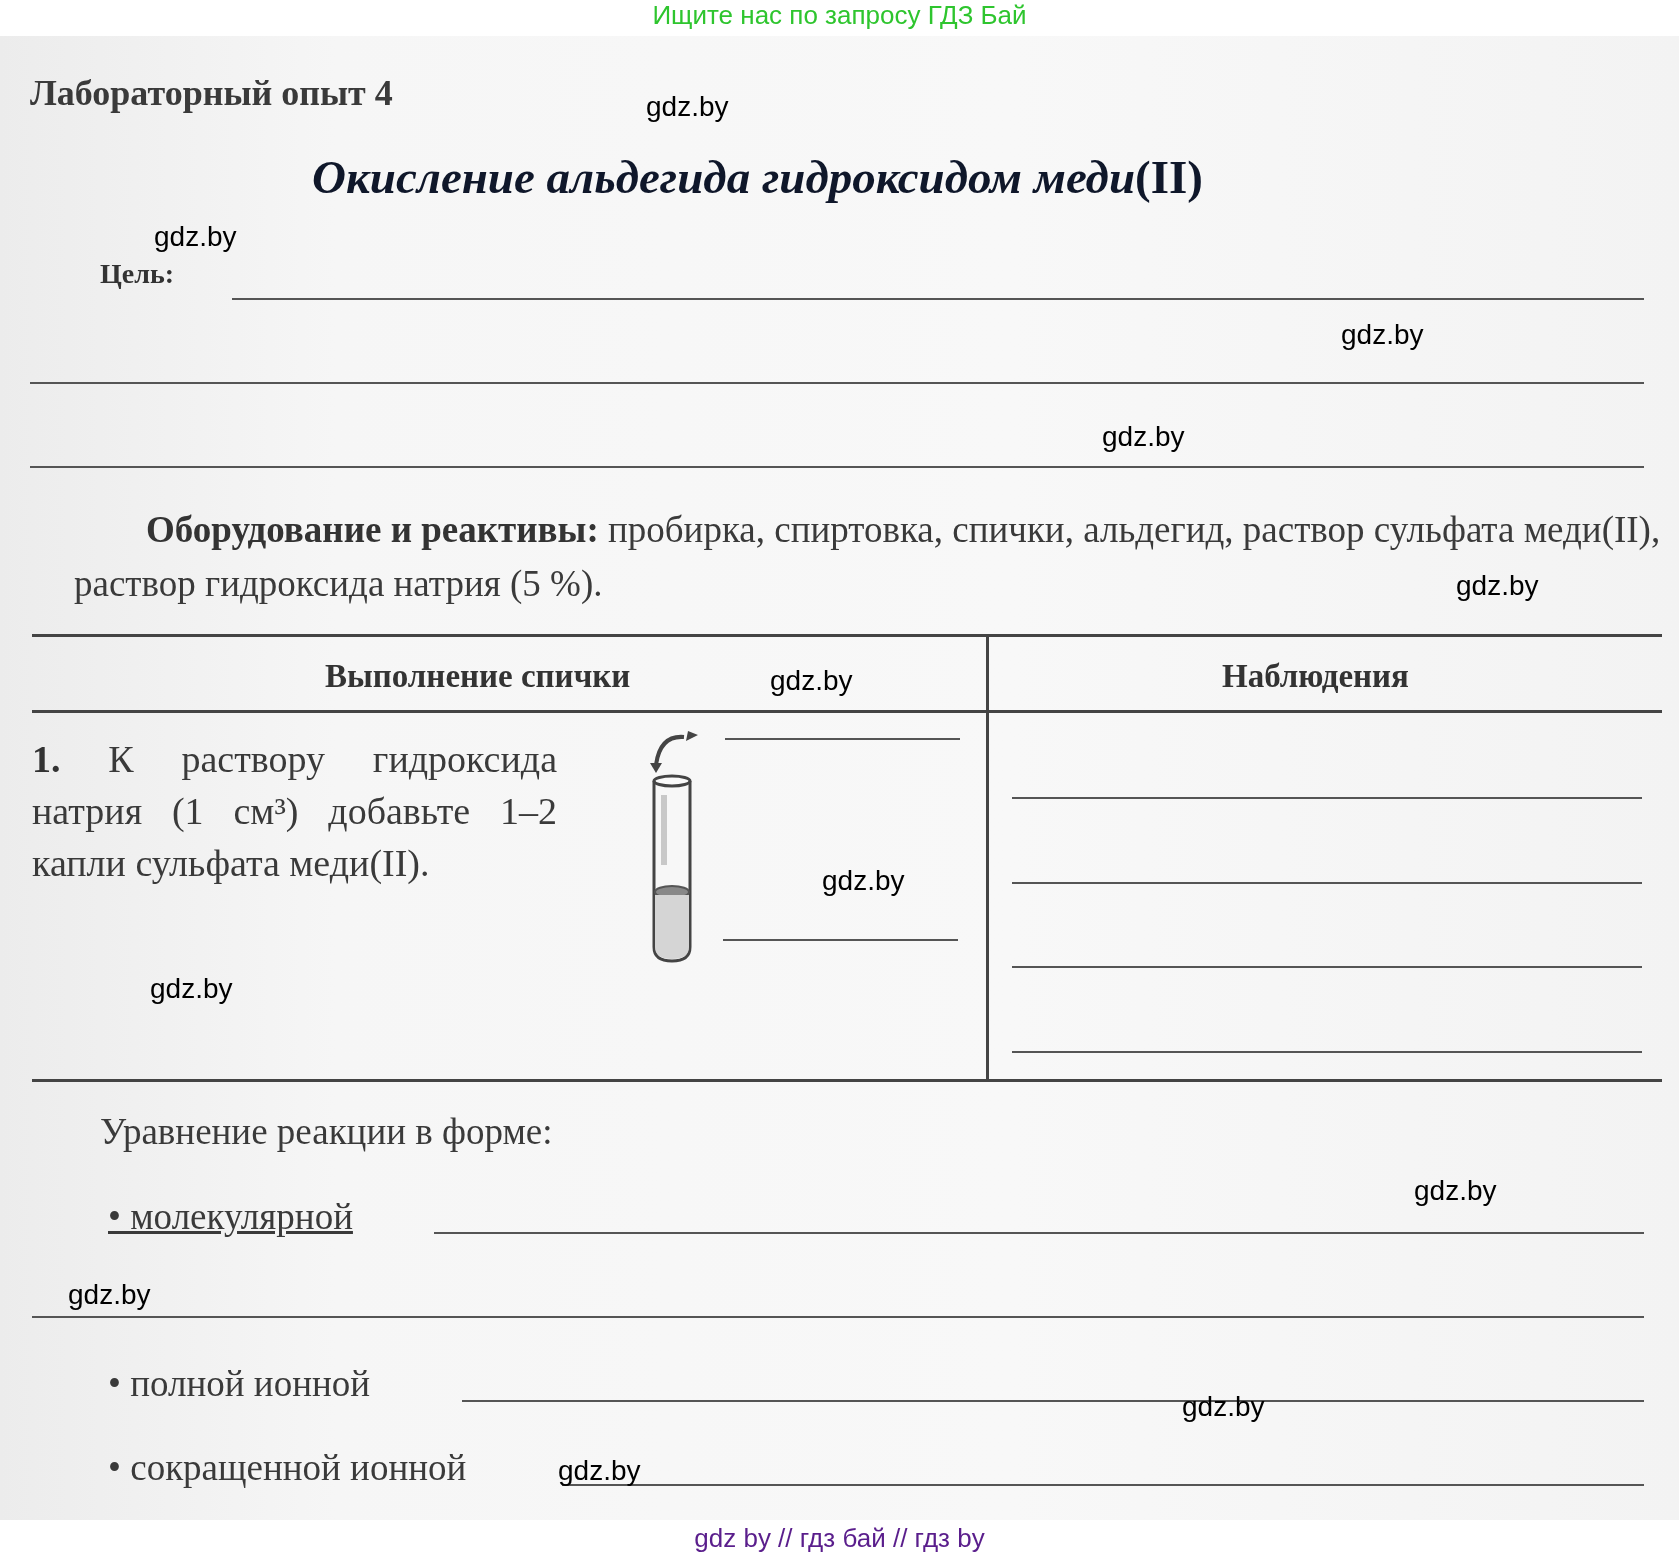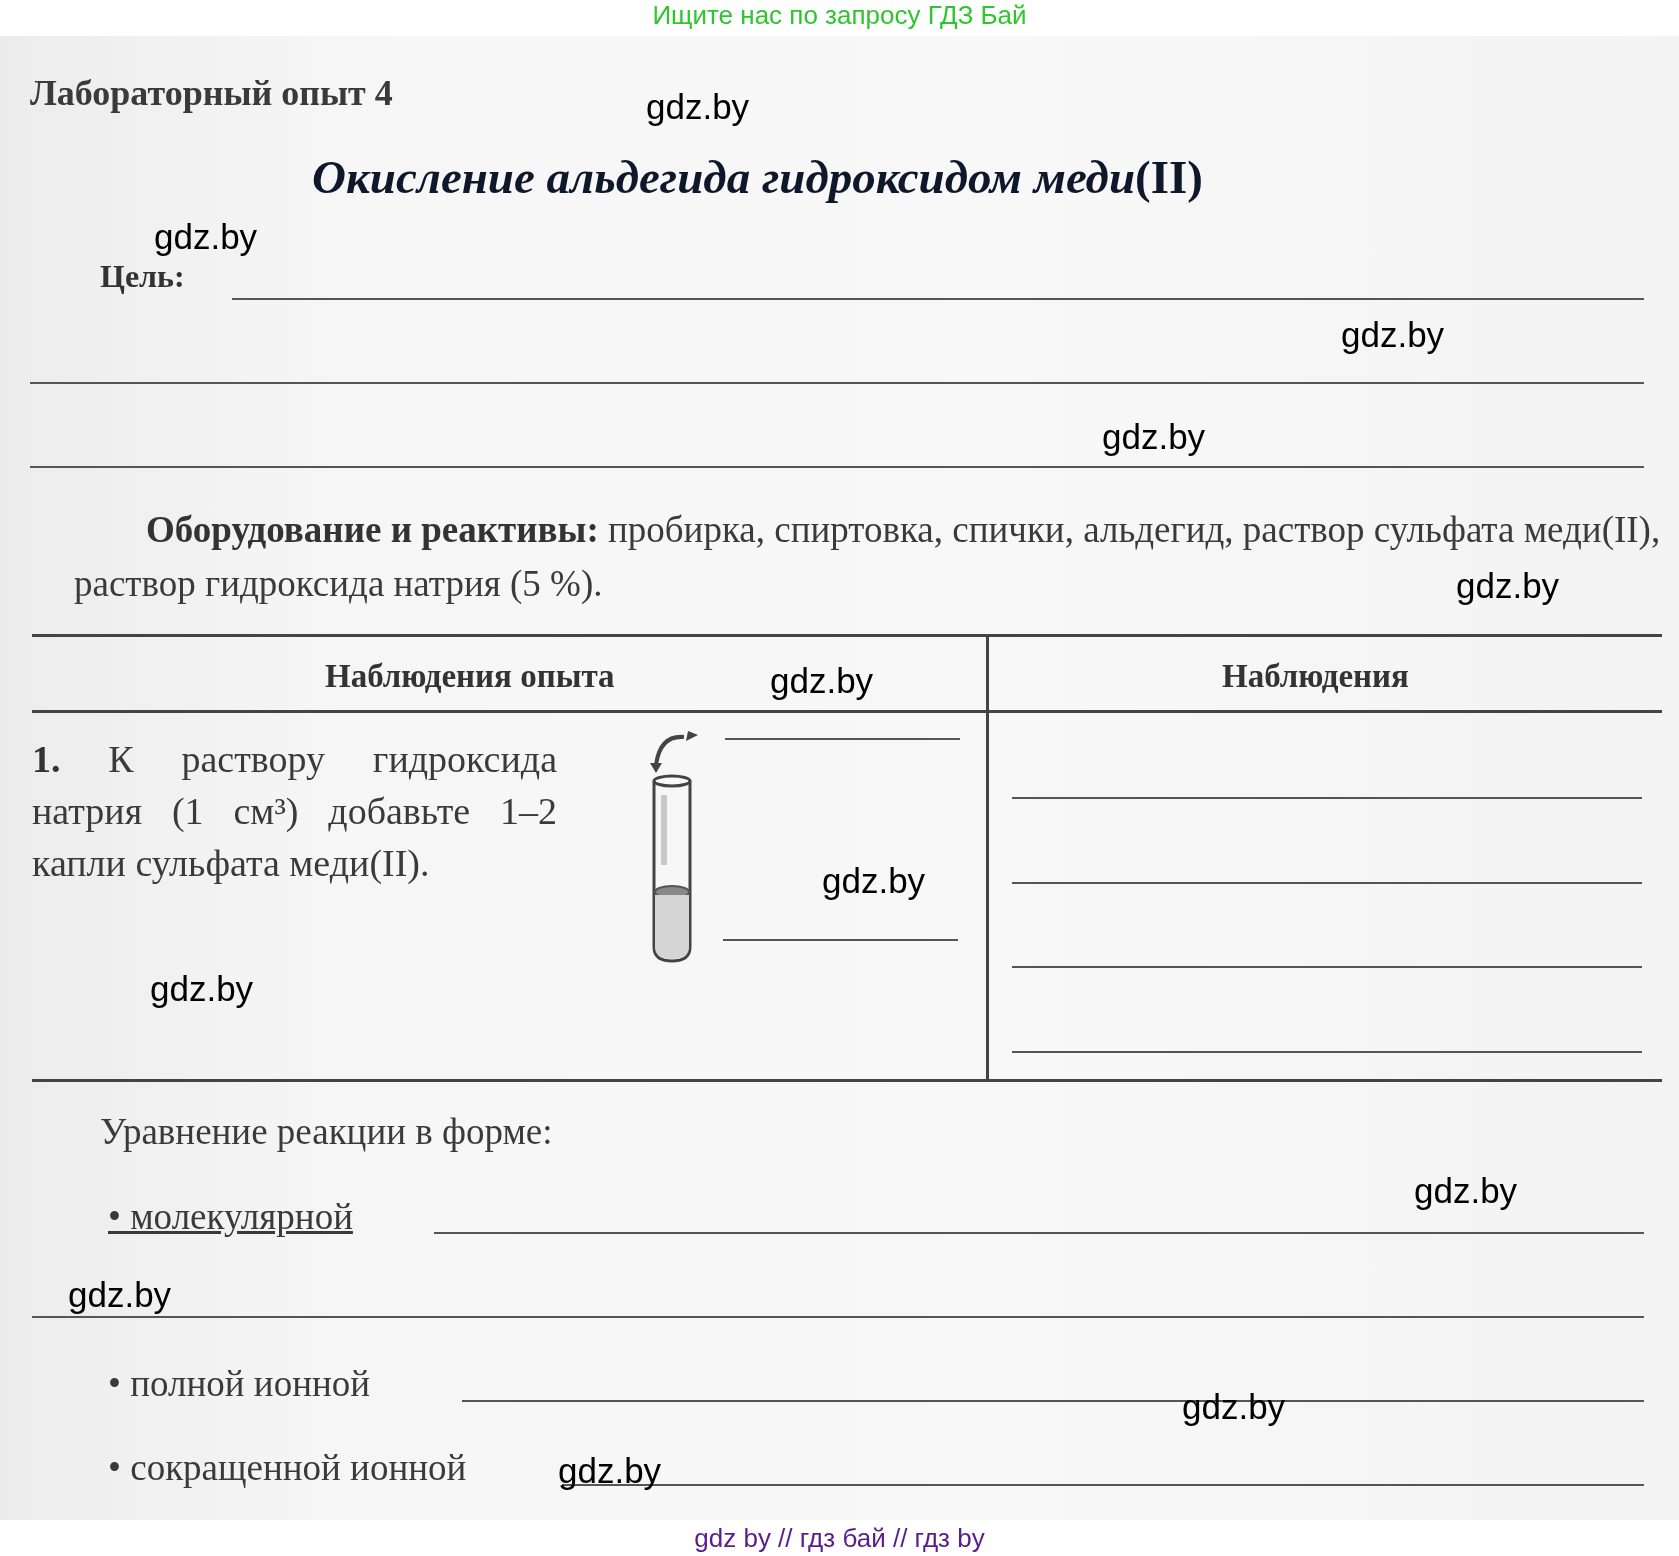--- a/index.html
+++ b/index.html
@@ -22,34 +22,34 @@
   .bottom-banner {
     position: absolute; left: 0; top: 1520px; width: 1679px; height: 36px;
     background: #fff; text-align: center;
     font-family: "Liberation Sans", "DejaVu Sans", sans-serif;
     font-size: 26px; line-height: 36px; color: #5a1e8c;
   }
   .abs { position: absolute; }
   .lab-title { left: 30px; top: 72px; font-size: 36px; font-weight: bold; color: #3a3a3a; }
   .exp-title { left: 312px; top: 150px; font-size: 47px; font-weight: bold; font-style: italic; color: #0f172a; }
   .exp-title .roman { font-style: normal; }
-  .goal-label { left: 100px; top: 258px; font-size: 32px; font-weight: bold; color: #333; }
+  .goal-label { left: 100px; top: 258px; font-size: 28px; font-weight: bold; color: #333; }
   .line { position: absolute; height: 2px; background: #555; }
   .line.thick { height: 3px; background: #444; }
   .vline { position: absolute; width: 3px; background: #444; }
   .equip { left: 32px; top: 503px; width: 1640px; font-size: 37px; line-height: 54px; color: #3a3a3a; text-indent: 72px; margin-left: 42px; }
   .equip b { color: #333; }
   .th { font-size: 33px; font-weight: bold; color: #333; }
   .step { left: 32px; top: 733px; width: 525px; font-size: 38px; line-height: 52px; color: #3a3a3a; text-align: justify; }
   .step b { color: #333; }
   .eq-head { left: 100px; top: 1110px; font-size: 37px; color: #3a3a3a; }
   .bullet { font-size: 37px; color: #3a3a3a; }
   .wm {
     position: absolute; font-family: "Liberation Sans", "DejaVu Sans", sans-serif;
-    font-size: 35px; color: #000; line-height: 30px;
+    font-size: 28px; color: #000; line-height: 30px;
   }
   .tube-wrap { position: absolute; left: 640px; top: 725px; width: 80px; height: 240px; }
 </style>
 </head>
 <body>
 
 <div class="top-banner">
   <span>Ищите нас по запросу ГДЗ Бай</span>
 </div>
 
@@ -63,21 +63,21 @@
 <div class="abs goal-label">Цель:</div>
 <div class="line" style="left:232px; top:298px; width:1412px;"></div>
 <div class="line" style="left:30px; top:382px; width:1614px;"></div>
 <div class="line" style="left:30px; top:466px; width:1614px;"></div>
 
 <div class="abs equip">
   <b>Оборудование и реактивы:</b><span> пробирка, спиртовка, спички, альдегид, раствор сульфата меди(II), раствор гидроксида натрия (5 %).</span>
 </div>
 
 <div class="line thick" style="left:32px; top:634px; width:1630px;"></div>
-<div class="abs th" style="left:325px; top:658px;">Наблюдения опыта</div>
+<div class="abs th" style="left:325px; top:658px;">Выполнение спички</div>
 <div class="abs th" style="left:1222px; top:658px;">Наблюдения</div>
 <div class="line thick" style="left:32px; top:710px; width:1630px;"></div>
 <div class="vline" style="left:986px; top:634px; height:445px;"></div>
 <div class="line thick" style="left:32px; top:1079px; width:1630px;"></div>
 
 <div class="abs step">
   <b>1.</b><span> К раствору гидроксида натрия (1 см³) добавьте 1–2 капли сульфата меди(II).</span>
 </div>
 
 <div class="tube-wrap">

